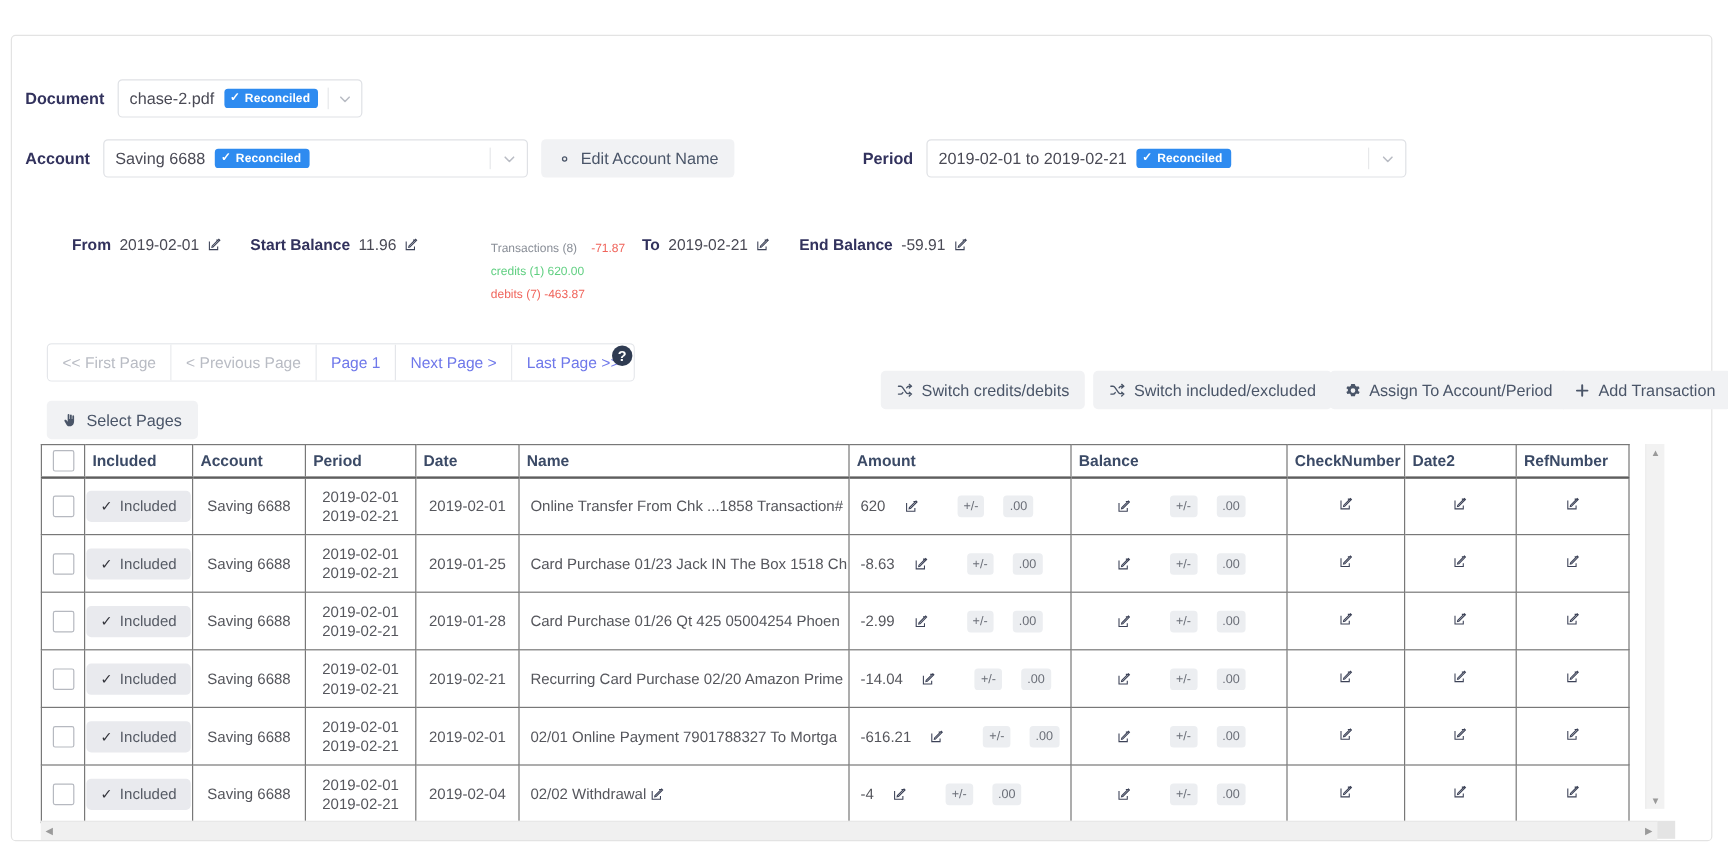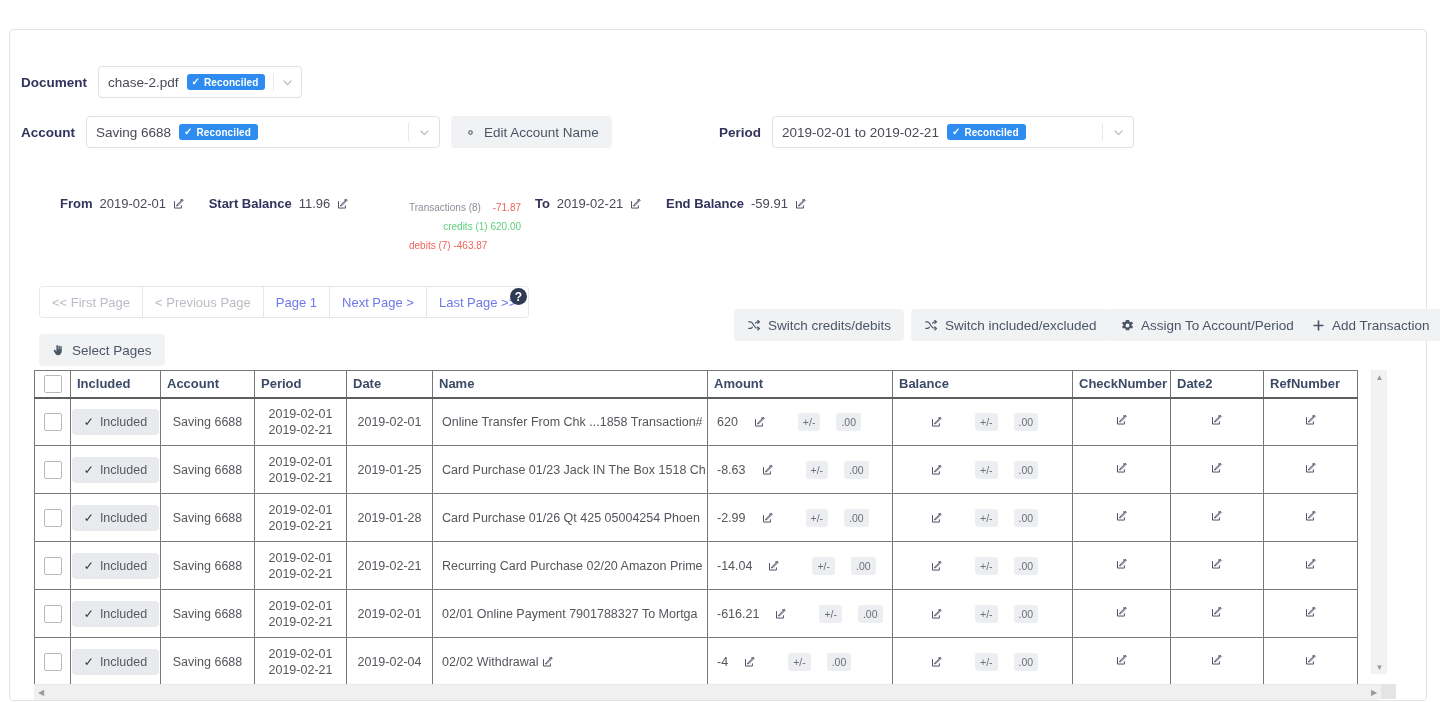--- a/index.html
+++ b/index.html
@@ -133,21 +133,21 @@
   }
   .edit-ico svg { display:block; }
   .tx-block {
     position:absolute;
     left:399px;
     top:168px;
     font-size:10px;
     line-height: 19px;
   }
   .tx-block .l1 { color:#8a8f98; }
-  .tx-credits { color:#5fcf80;text-align:right; }
+  .tx-credits { color:#5fcf80; }
   .tx-debits  { color:#f0645b; }
 
   
   .pager {
     position: absolute;
     left: 29px;
     top: 256px;
     display: flex;
     border: 1px solid #e4e6ea;
     border-radius: 4px;
@@ -376,21 +376,21 @@
             <path d="M8 5.2a2.8 2.8 0 1 0 0 5.6 2.8 2.8 0 0 0 0-5.6zm0 4.3a1.5 1.5 0 1 1 0-3 1.5 1.5 0 0 1 0 3z"></path>
             <path d="M14.3 9.2l-1.1-.6a5.4 5.4 0 0 0 0-1.2l1.1-.6a.5.5 0 0 0 .2-.6l-1-1.7a.5.5 0 0 0-.6-.2l-1.2.4a5.3 5.3 0 0 0-1-.6l-.2-1.2a.5.5 0 0 0-.5-.4h-2a.5.5 0 0 0-.5.4l-.2 1.2c-.4.15-.7.35-1 .6l-1.2-.4a.5.5 0 0 0-.6.2l-1 1.7a.5.5 0 0 0 .2.6l1.1.6a5.4 5.4 0 0 0 0 1.2l-1.1.6a.5.5 0 0 0-.2.6l1 1.7c.12.2.37.29.6.2l1.2-.4c.3.25.63.45 1 .6l.2 1.2c.04.24.25.42.5.42h2c.25 0 .46-.18.5-.42l.2-1.2c.36-.15.7-.35 1-.6l1.2.4c.23.09.48 0 .6-.2l1-1.7a.5.5 0 0 0-.2-.6z" opacity="0"></path>
           </svg>
       </span>
       <span>Edit Account Name</span>
     </button>
   </div>
 
   <div class="form-row" style="left:709px; top:86px;">
     <span class="field-label">Period</span>
-    <div class="select-box" style="width:362px; margin-left:11px;">
+    <div class="select-box" style="width:400px; margin-left:11px;">
       <span class="select-text">2019-02-01 to 2019-02-21</span>
       <span class="badge-reconciled">
         <span class="chk">✓</span>
         <span>Reconciled</span>
       </span>
       <span class="select-spacer"></span>
       <span class="select-divider"></span>
       <span class="caret">
         <svg width="13" height="13" viewBox="0 0 13 13">
             <path d="M3 5 L6.5 8.6 L10 5" fill="none" stroke="currentColor" stroke-width="1.3" stroke-linecap="round" stroke-linejoin="round"></path>

